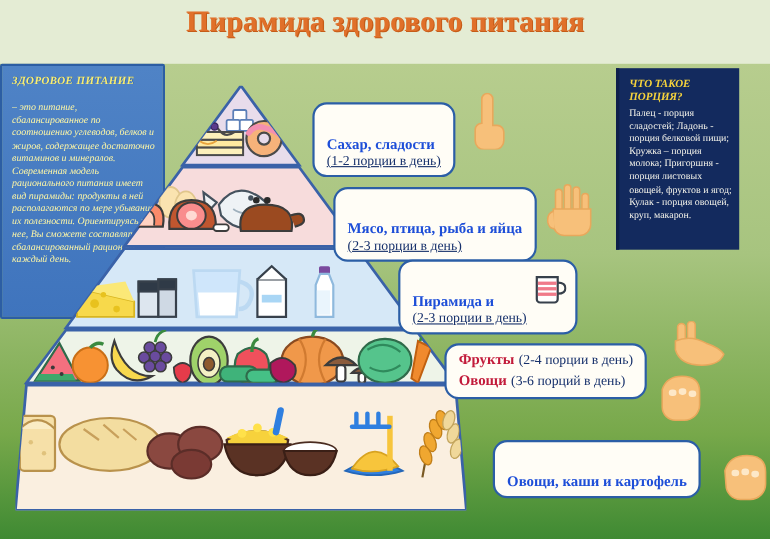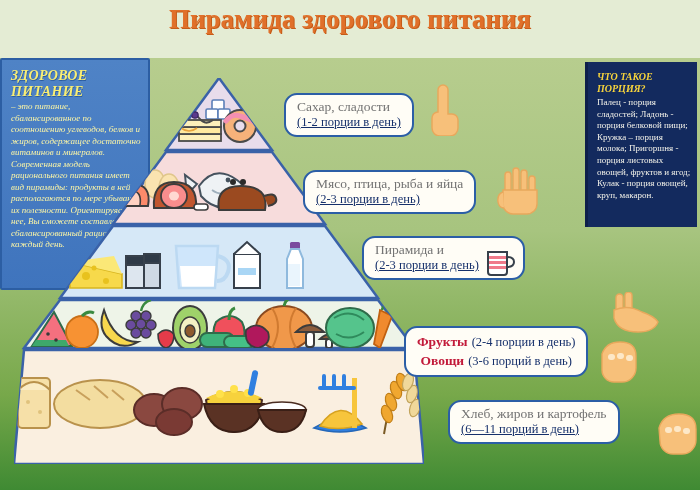--- a/index.html
+++ b/index.html
@@ -34,36 +34,35 @@
   
   .panel-left {
     position:absolute; left:0px; top:58px; width:150px; height:232px;
     background:linear-gradient(180deg,#4f83c6 0%, #3f74bd 100%);
     border:2px solid #2c5ea3;
     border-radius:2px;
     padding:8px 7px 6px 9px;
     color:#f6e96b;
   }
   .panel-left .head {
-    font-weight:bold; font-style:italic; font-size:14px;
-    letter-spacing:.4px; color:#f9ee73; margin-bottom:1px;
+    font-weight:bold; font-style:italic; font-size:10px;
+    letter-spacing:.4px; color:#f9ee73; margin-bottom:13px;
     text-shadow:0.5px 0.5px 0 #2a5ba0;
   }
   .panel-left .body {
     font-style:italic; font-size:9px; line-height:1.28;
     color:#fdf6a6;
   }
 
   
   .panel-right {
     position:absolute; left:560px; top:62px; width:112px; height:165px;
     background:#132a5e;
     border-left:3px solid #0d1f4a;
     padding:9px 6px 6px 9px;
-    margin-left:25px;
   }
   .panel-right .head {
     font-weight:bold; font-style:italic; font-size:10px;
     color:#f6d33c; line-height:1.2; margin-bottom:2px;
   }
   .panel-right .body {
     font-size:9px; line-height:1.29; color:#f4f3ea;
   }
 
   
@@ -72,29 +71,29 @@
   
   .callout {
     position:absolute;
     background:#fffdf6;
     border:2px solid #2b5ea6;
     border-radius:13px;
     padding:4px 11px 5px 11px;
     line-height:1.18;
     z-index:6;
   }
-  .callout .ttl { font-size:13.5px; font-weight:normal; color:#737373; white-space:nowrap; }
+  .callout .ttl { font-size:13.5px; font-weight:bold; color:#1d4ed8; white-space:nowrap;margin-top:24px; }
   .callout .sub { font-size:12.5px; color:#16306b; white-space:nowrap;text-decoration:underline; }
   .callout .inline-ttl { font-size:13.5px; font-weight:bold; color:#c21a3a; }
   .callout .inline-sub { font-size:12.5px; color:#16306b; }
 
   #co-sugar  { left:284px; top:93px; }
   #co-meat   { left:303px; top:170px; }
   #co-dairy  { left:362px; top:236px; padding-right:44px; }
-  #co-fruit  { left:404px; top:326px;text-align:center; }
+  #co-fruit  { left:404px; top:312px; }
   #co-bread  { left:448px; top:400px; }
 
   .mug { position:absolute; right:8px; top:10px; width:30px; height:30px; z-index:2; }
 
   .hand { position:absolute; z-index:5; }
   #hand-finger { left:425px; top:84px;  width:36px; height:52px; }
   #hand-palm   { left:497px; top:166px; width:44px; height:50px; }
   #hand-cup    { left:612px; top:292px; width:48px; height:44px; }
   #hand-fist   { left:596px; top:338px; width:44px; height:46px; }
   #hand-fist2  { left:655px; top:410px; width:45px; height:46px; }
@@ -415,22 +414,21 @@
       <span class="inline-ttl">Фрукты</span>
       <span class="inline-sub">(2-4 порции в день)</span>
     </div>
     <div>
       <span class="inline-ttl">Овощи</span>
       <span class="inline-sub">(3-6 порций в день)</span>
     </div>
   </div>
 
   <div class="callout" id="co-bread">
-    <div class="ttl">Хлеб, жиров и картофель</div>
-    <div class="sub">(6—11 порций в день)</div>
+    <div class="ttl">Овощи, каши и картофель</div>
   </div>
 
   <svg class="hand" id="hand-finger" viewBox="0 0 36 52">
     <path d="M13 6 a5 5 0 0 1 10 0 v24 h4 a6 6 0 0 1 6 6 v8 a8 8 0 0 1 -8 8 h-10 a8 8 0 0 1 -8 -8 v-10 a6 6 0 0 1 6 -6 z" fill="#f7c07a" stroke="#e8a85c" stroke-width="1.5"></path>
   </svg>
 
   <svg class="hand" id="hand-palm" viewBox="0 0 44 50">
     <g fill="#f7c07a" stroke="#e8a85c" stroke-width="1.4">
       <rect x="8" y="6" width="6" height="26" rx="3"></rect>
       <rect x="16" y="2" width="6" height="30" rx="3"></rect>

